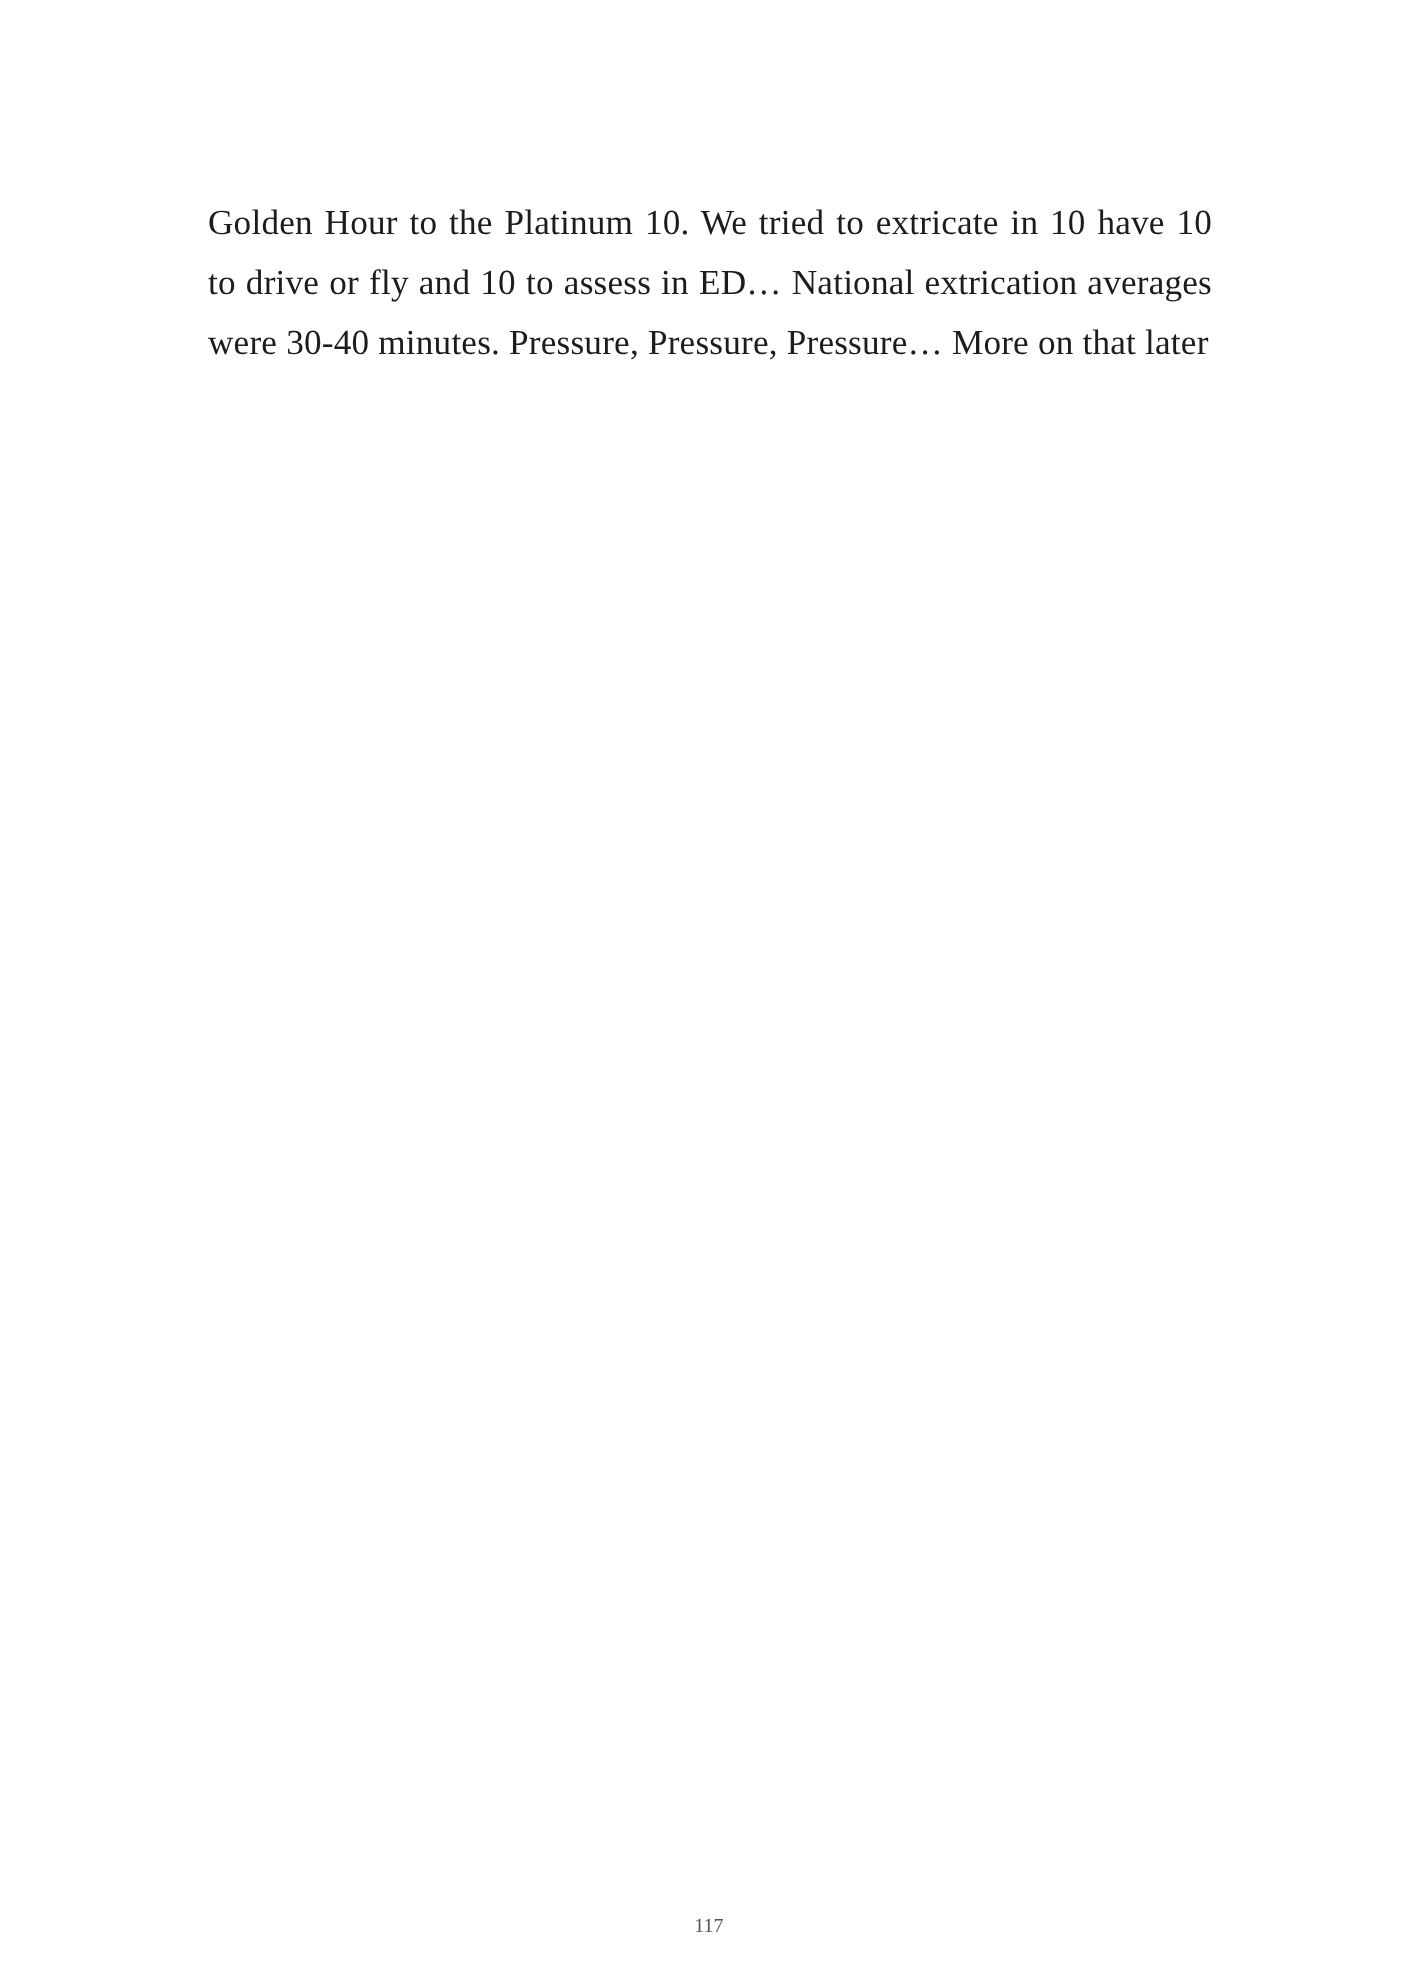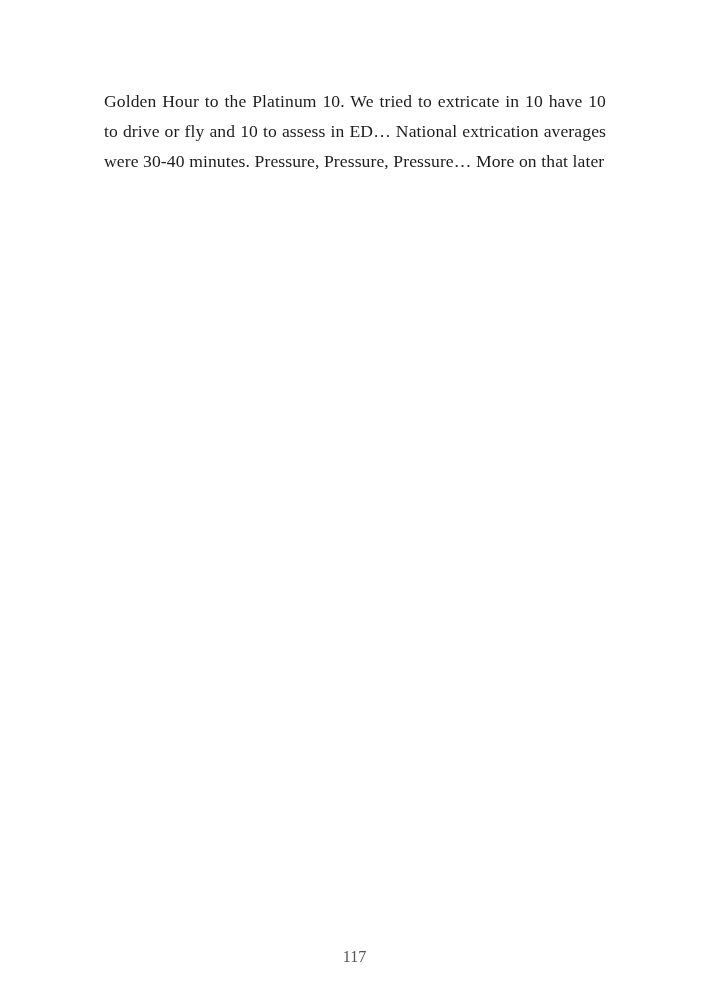--- a/index.html
+++ b/index.html
@@ -10,21 +10,21 @@
     width: 709px;
     height: 992px;
     background: #ffffff;
     font-family: "Liberation Serif", serif;
     color: #1a1a1a;
     position: relative;
     overflow: hidden;
   }
   .page {
     position: absolute;
-    top: 6px;
+    top: 16px;
     left: 0;
     width: 709px;
     height: 773px;
     box-sizing: border-box;
   }
   .body-text {
     position: absolute;
     left: 104px;
     top: 80px;
     width: 502px;
@@ -38,21 +38,21 @@
   .body-text p {
     margin: 0;
     text-align: justify;
   }
   .page-number {
     position: absolute;
     left: 0;
     width: 709px;
     top: 942px;
     text-align: center;
-    font-size: 16px;
+    font-size: 10px;
     color: #555555;
     font-family: "Liberation Serif", serif;
   }
 </style>
 </head>
 <body>
 
 <div class="page">
 
   <div class="body-text">

